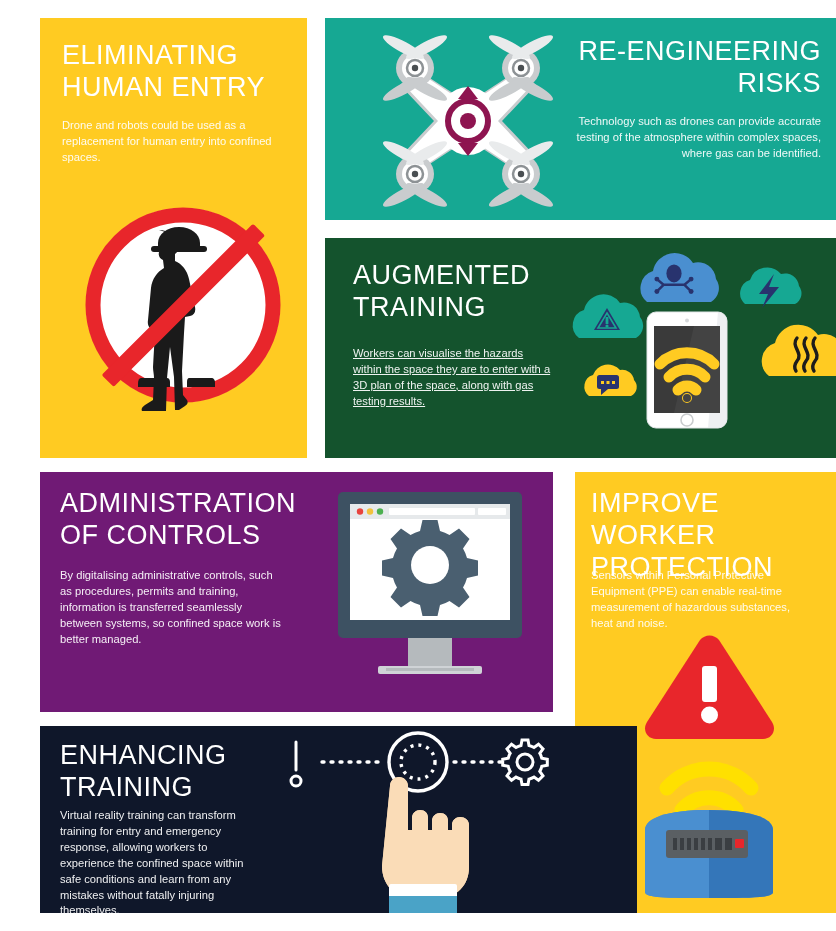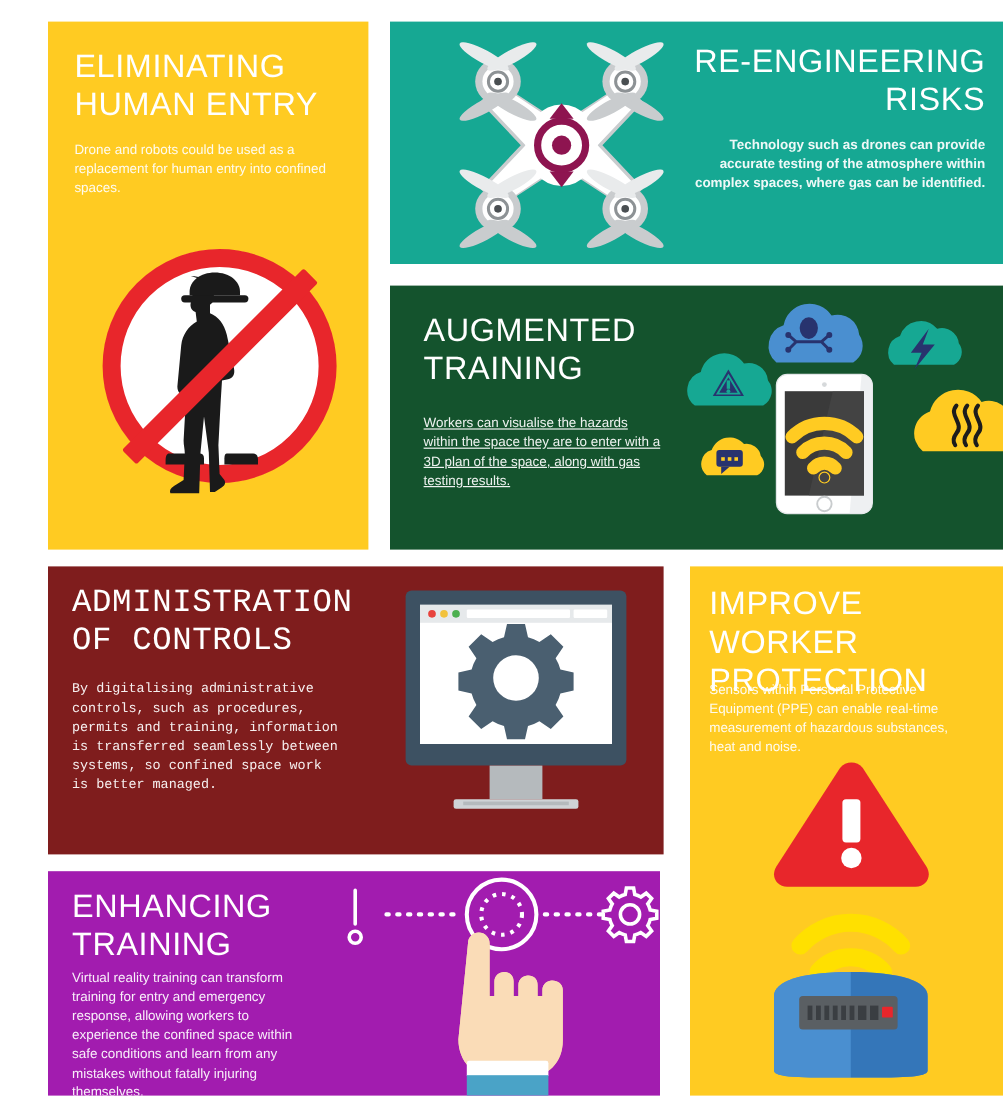--- a/index.html
+++ b/index.html
@@ -27,23 +27,23 @@
     font-weight:400;
   }
   .t-right{text-align:right;}
   .icon{position:absolute;}
   svg{display:block;overflow:visible;}
 
   
   #p-eliminating{left:18px;top:18px;width:267px;height:440px;background:#ffcb22;}
   #p-reeng{left:303px;top:18px;width:515px;height:202px;background:#16a893;}
   #p-ar{left:303px;top:238px;width:515px;height:220px;background:#14532d;}
-  #p-admin{left:18px;top:472px;width:513px;height:240px;background:#7f1d1d;font-family:Liberation Mono, monospace;}
+  #p-admin{left:18px;top:472px;width:513px;height:240px;background:#701a75;}
   #p-improve{left:553px;top:472px;width:265px;height:441px;background:#ffcb22;}
-  #p-train{left:18px;top:726px;width:510px;height:187px;background:#a21caf;}
+  #p-train{left:18px;top:726px;width:597px;height:187px;background:#0f172a;}
 </style>
 </head>
 <body>
 
 <div class="panel" id="p-eliminating">
   <div class="ptext" style="left:22px;top:22px;width:230px;">
     <div class="title">ELIMINATING</div>
     <div class="title">HUMAN ENTRY</div>
   </div>
   <div class="ptext body" style="left:22px;top:100px;width:232px;">Drone and robots could be used as a replacement for human entry into confined spaces.</div>
@@ -62,21 +62,21 @@
       <rect x="-2" y="97" width="214" height="17" rx="2" fill="#e8262b" transform="rotate(-45 105 105)"></rect>
     </svg>
   </div>
 </div>
 
 <div class="panel" id="p-reeng">
   <div class="ptext t-right" style="left:250px;top:18px;width:246px;">
     <div class="title">RE-ENGINEERING</div>
     <div class="title">RISKS</div>
   </div>
-  <div class="ptext body t-right" style="left:250px;top:96px;width:246px;font-weight:bold;">Technology such as drones can provide accurate testing of the atmosphere within complex spaces, where gas can be identified.</div>
+  <div class="ptext body t-right" style="left:250px;top:96px;width:246px;">Technology such as drones can provide accurate testing of the atmosphere within complex spaces, where gas can be identified.</div>
 
   <div class="icon" style="left:48px;top:8px;">
     <svg width="190" height="190" viewBox="0 0 190 190">
 
       <g>
         <path d="M43 43 L95 77 L147 43 L163 59 L129 95 L163 131 L147 147 L95 113 L43 147 L27 131 L61 95 L27 59 Z" fill="#c9ccce" transform="scale(1.0)"></path>
         <path d="M47 47 L95 79 L143 47 L157 61 L125 95 L157 129 L143 143 L95 111 L47 143 L33 129 L65 95 L33 61 Z" fill="#ffffff"></path>
         <ellipse cx="95" cy="95" rx="30" ry="34" fill="#ffffff"></ellipse>
       </g>
 

